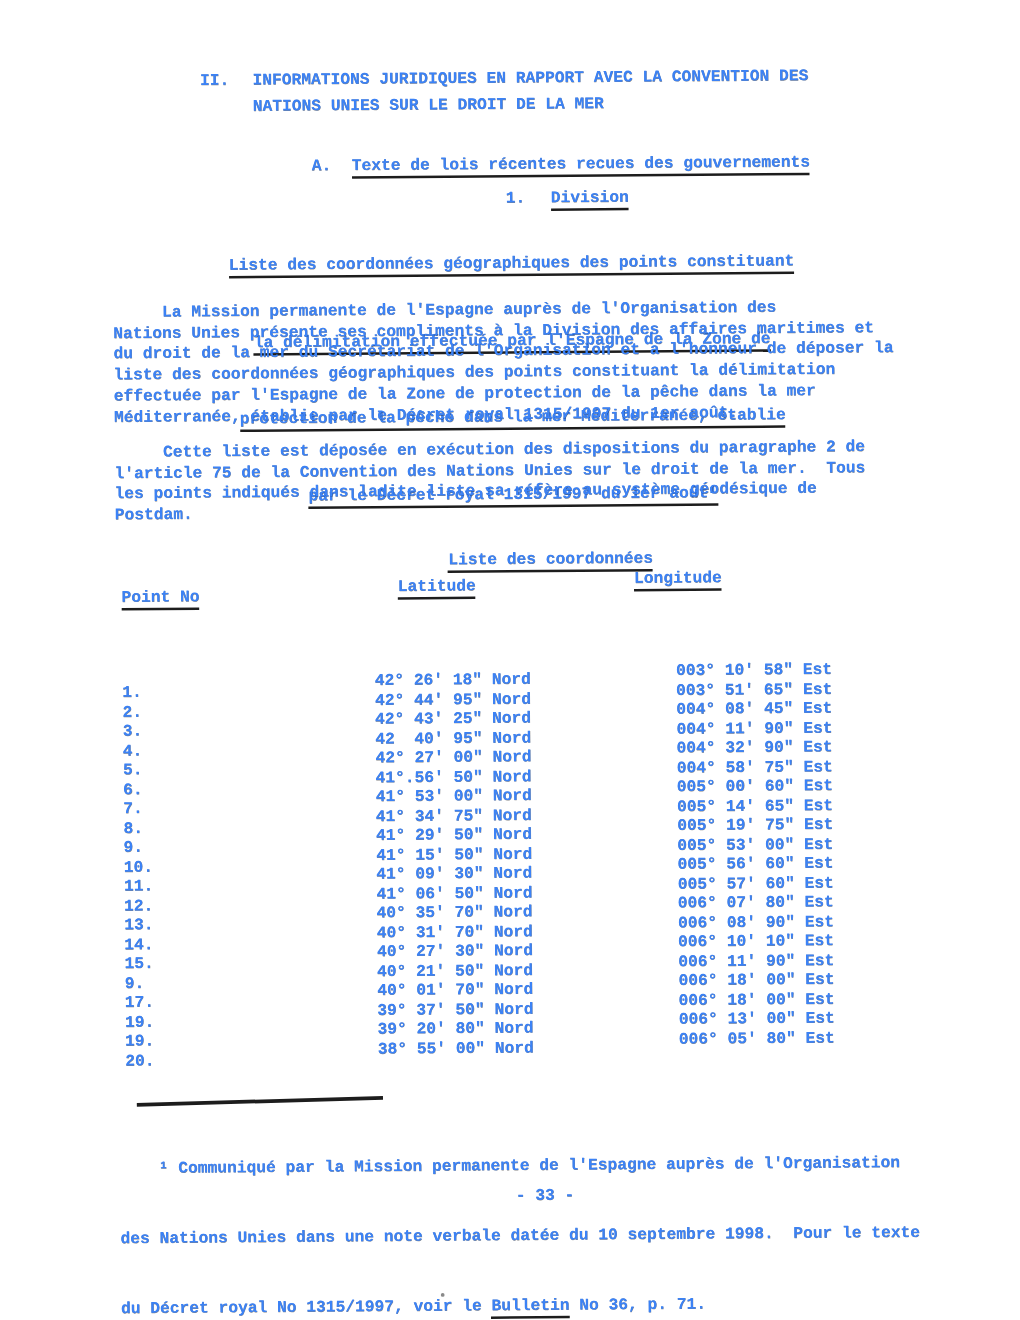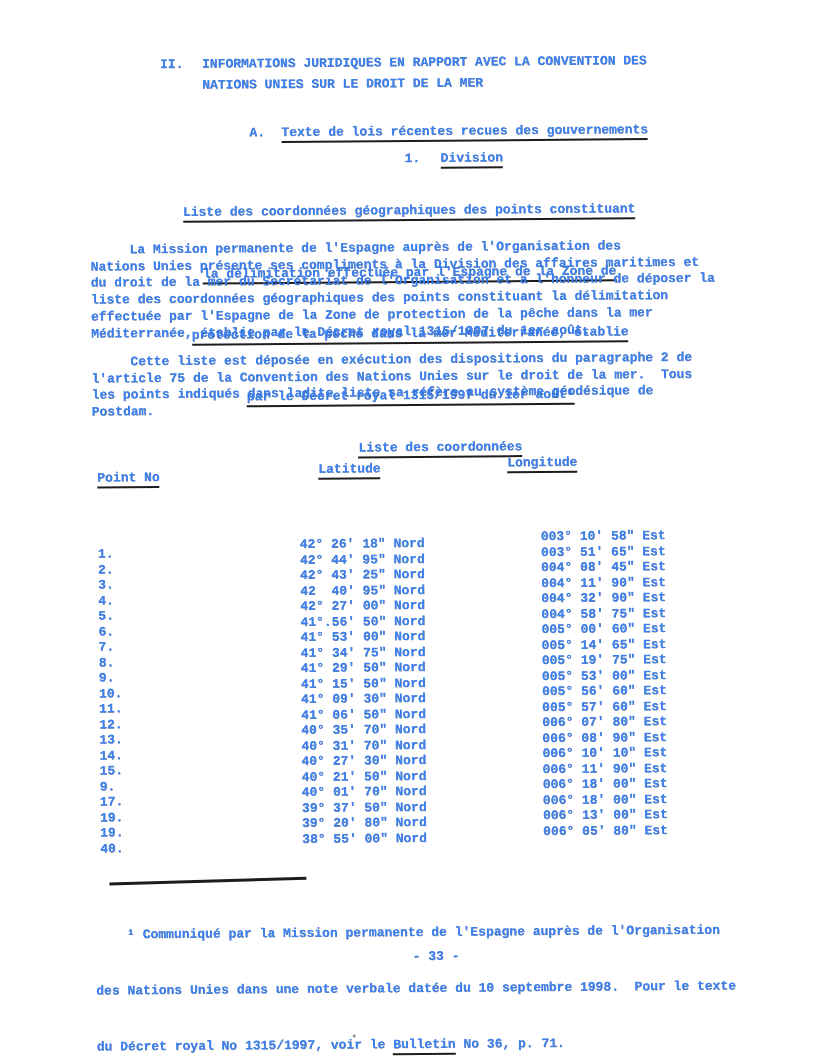--- a/index.html
+++ b/index.html
@@ -165,21 +165,21 @@
         <span class="cell c-lon">006° 18' 00" Est</span>
       </div><div class="row">
         <span class="cell c-no">19.</span>
         <span class="cell c-lat">39° 37' 50" Nord</span>
         <span class="cell c-lon">006° 18' 00" Est</span>
       </div><div class="row">
         <span class="cell c-no">19.</span>
         <span class="cell c-lat">39° 20' 80" Nord</span>
         <span class="cell c-lon">006° 13' 00" Est</span>
       </div><div class="row">
-        <span class="cell c-no">40.</span>
+        <span class="cell c-no">20.</span>
         <span class="cell c-lat">38° 55' 00" Nord</span>
         <span class="cell c-lon">006° 05' 80" Est</span>
       </div></div>
 
     <div class="fn-rule"></div>
 
     <div class="abs footnote">
       <div>    ¹ Communiqué par la Mission permanente de l'Espagne auprès de l'Organisation</div>
       <div>des Nations Unies dans une note verbale datée du 10 septembre 1998.  Pour le texte</div>
       <div><span>du Décret royal No 1315/1997, voir le </span><span class="u">Bulletin</span><span> No 36, p. 71.</span></div>

